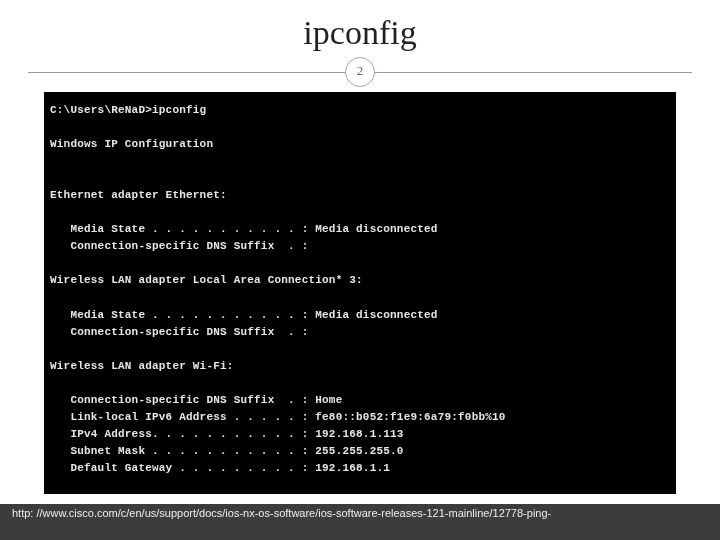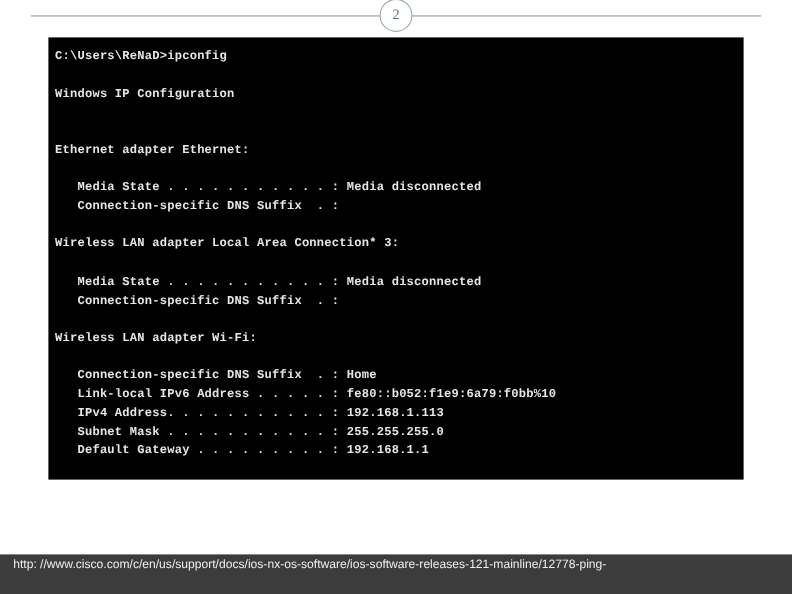--- a/index.html
+++ b/index.html
@@ -82,20 +82,21 @@
     height: 36px;
     overflow: hidden;
     white-space: nowrap;
   }
 </style>
 </head>
 <body>
 
 <div class="slide">
 
+  <div class="title">ipconfig</div>
 
   <div class="badge-row">
     <div class="rule"></div>
     <div class="badge">2</div>
   </div>
 
   <div class="terminal" id="terminal">C:\Users\ReNaD&gt;ipconfig
 
 Windows IP Configuration
 

